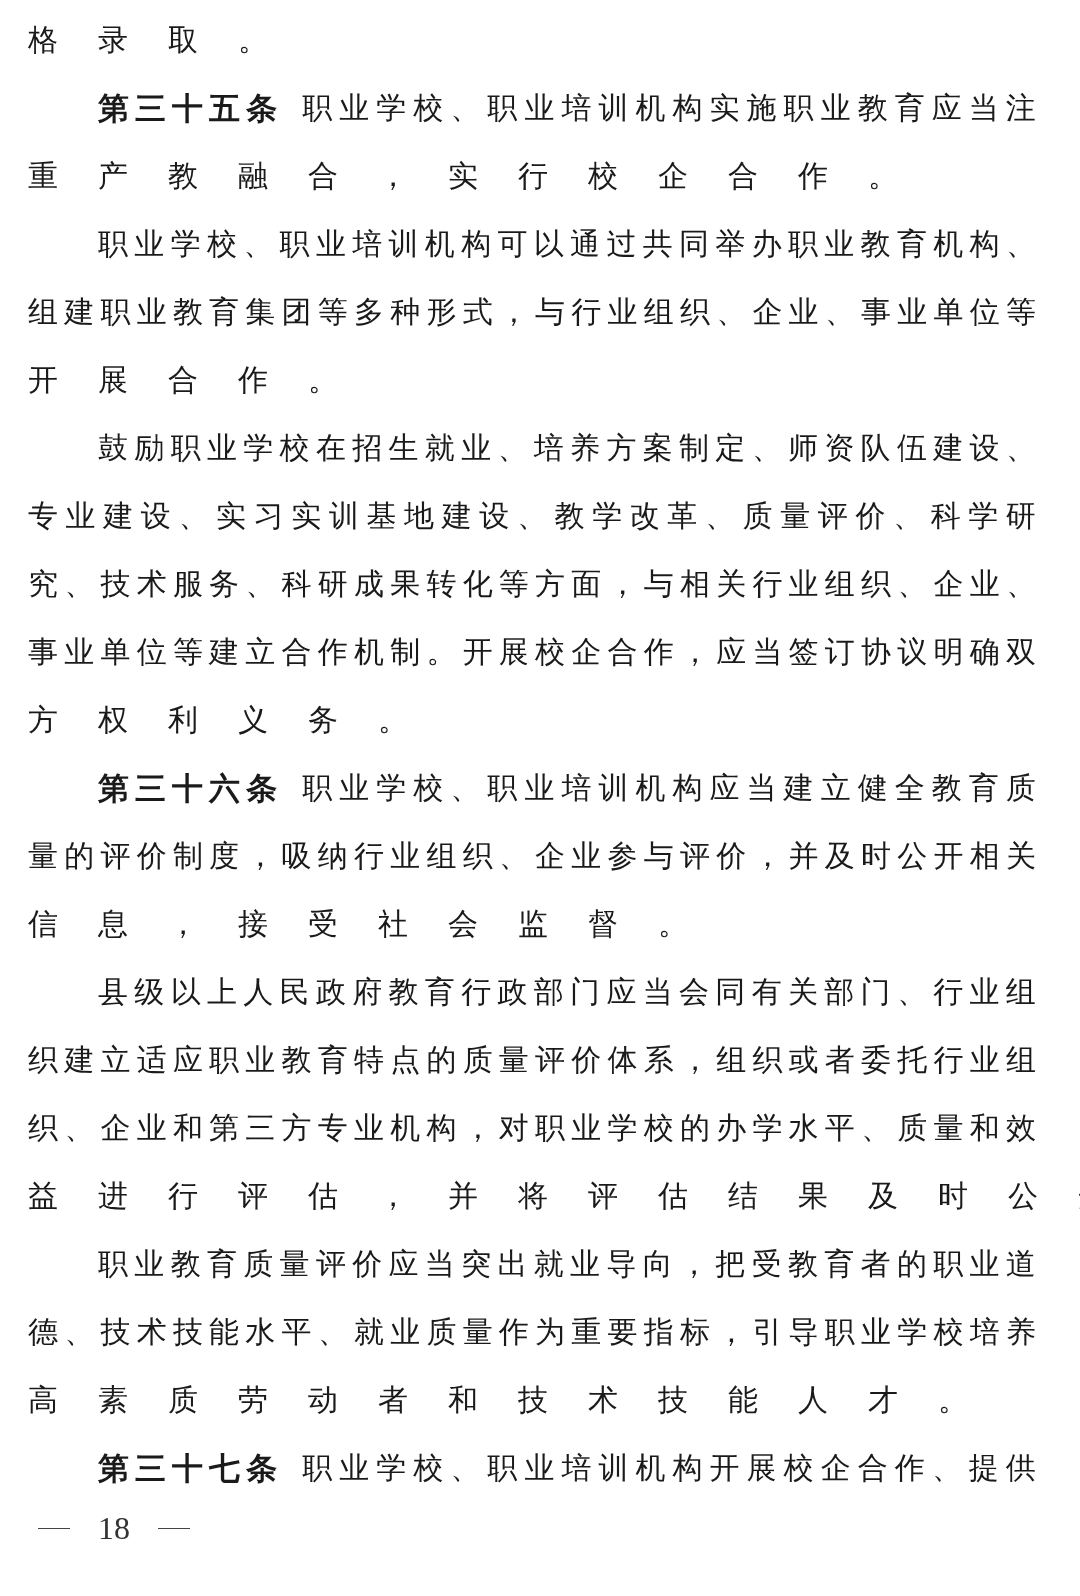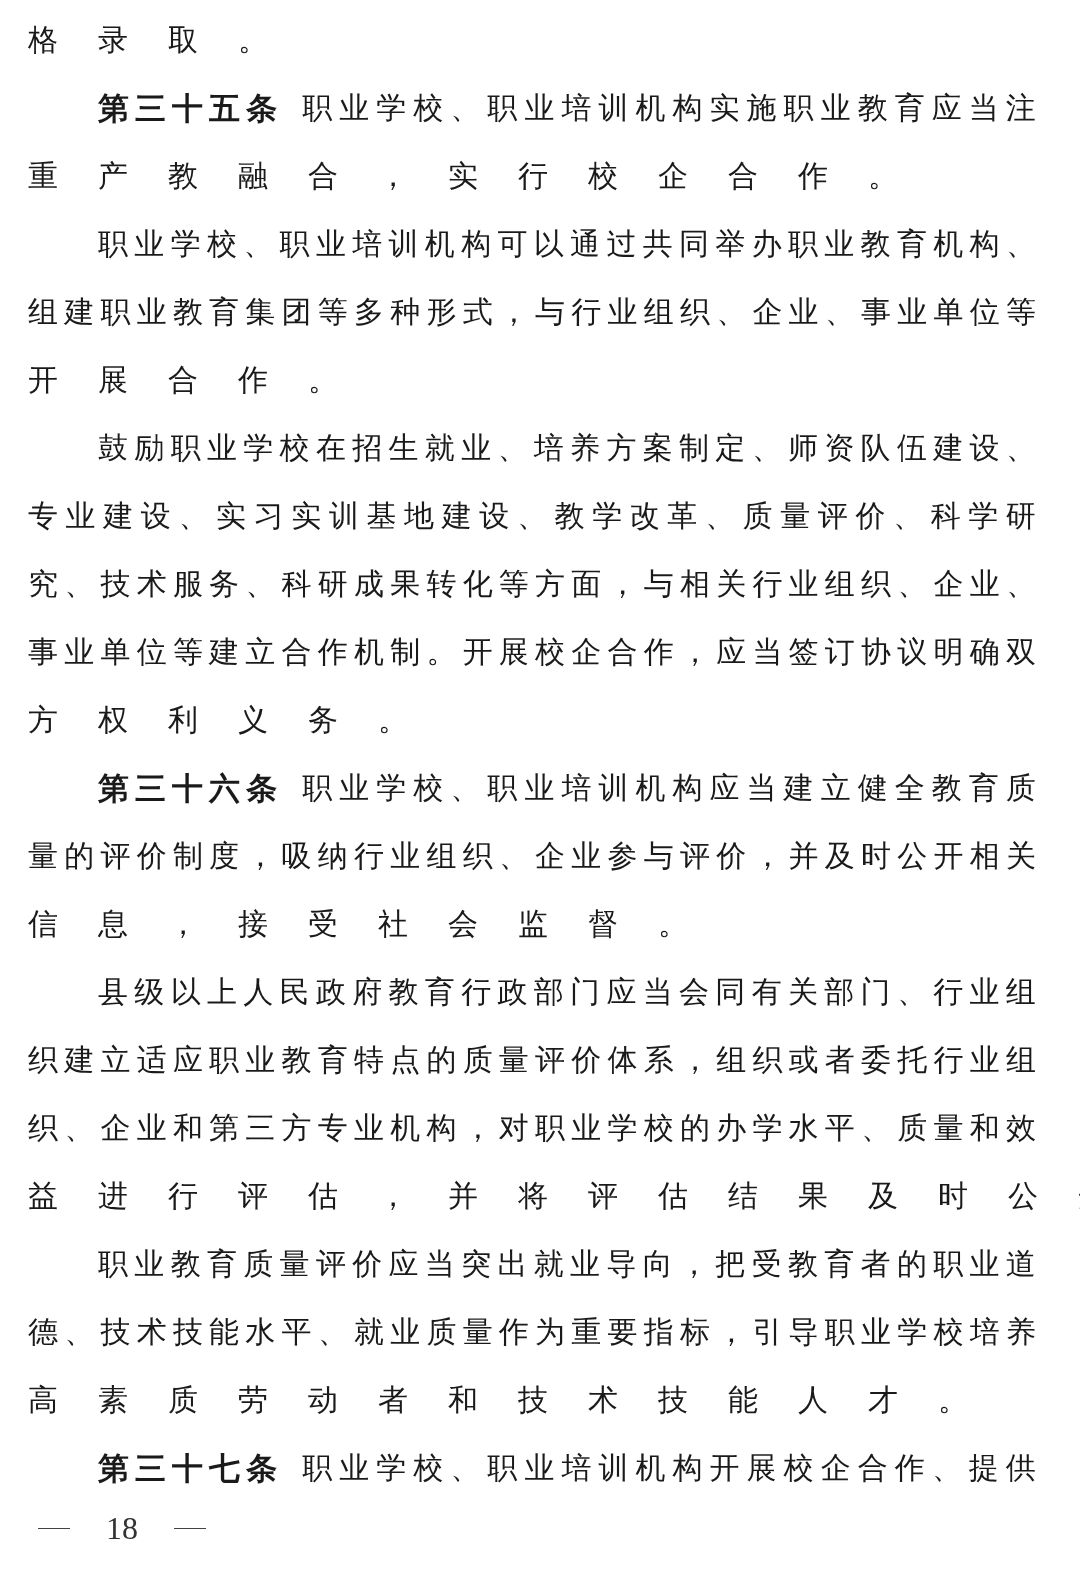--- a/index.html
+++ b/index.html
@@ -16,21 +16,21 @@
     white-space: nowrap;
   }
   .line.indent { left: 98px; width: 938px; }
   .line.last { justify-content: flex-start; }
   .line.last .ch { margin-right: 40px; }
   .ch { display: inline-block; width: 30px; text-align: center; }
   .bold { font-family: "DejaVu Sans", "Liberation Sans", sans-serif; font-weight: bold; font-size: 31px; }
   .gap { display: inline-block; width: 12px; }
   .page-num {
     position: absolute; left: 38px; top: 1508px; height: 40px;
-    display: flex; align-items: center; gap: 36px;
+    display: flex; align-items: center; gap: 28px;
     font-family: "Liberation Serif", "DejaVu Serif", serif; font-size: 32px; color: #333;
   }
   .dash { display: inline-block; width: 32px; height: 1px; background: #444; }
 </style>
 </head>
 <body>
 
 <div class="page" id="page">
     <div class="line last" style="top: 12px;">
       <span class="ch">格</span>

